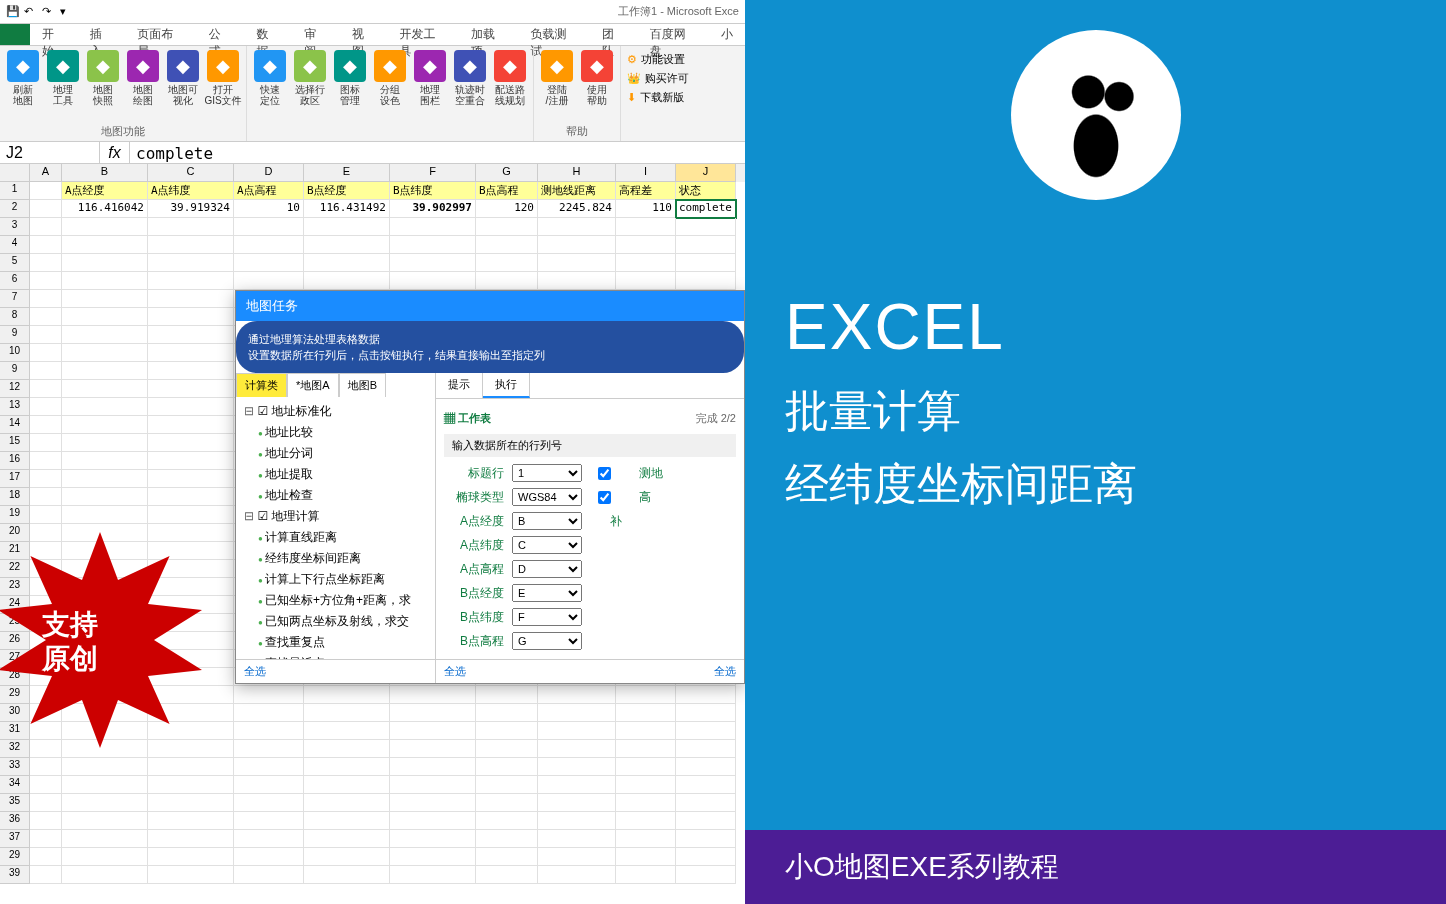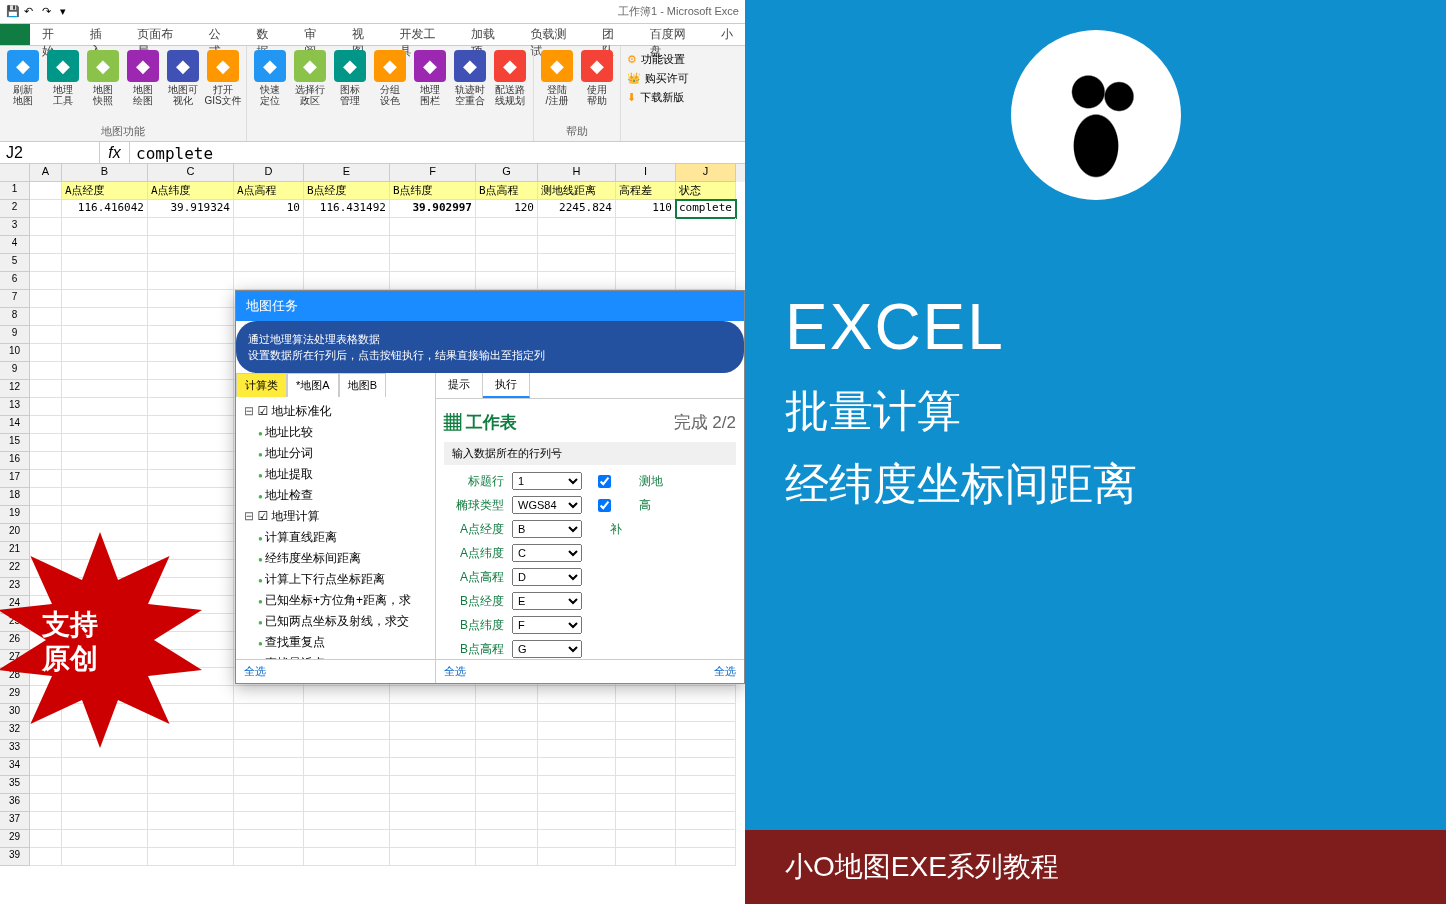--- a/index.html
+++ b/index.html
@@ -59,21 +59,21 @@
 .tree-node.parent { font-weight: normal; padding-left: 4px; }
 .tree-node.parent::before { content: "⊟ "; color: #666; }
 .tree-node.leaf::before { content: "● "; color: #4caf50; font-size: 8px; }
 .tree-footer { border-top: 1px solid #ccc; padding: 4px 8px; font-size: 11px; color: #06c; }
 
 .form-panel { flex: 1; display: flex; flex-direction: column; }
 .form-tabs { display: flex; font-size: 11px; border-bottom: 1px solid #ccc; }
 .form-tab { padding: 4px 12px; border-right: 1px solid #ccc; cursor: pointer; }
 .form-tab.active { background: #fff; border-bottom: 2px solid #1a8cff; }
 .form-body { flex: 1; padding: 8px; overflow-y: auto; }
-.form-header { display: flex; justify-content: space-between; font-size: 17px; padding: 4px 0; text-align: right; }
+.form-header { display: flex; justify-content: space-between; font-size: 11px; padding: 4px 0; text-align: right; }
 .form-header .ws { color: #107c41; font-weight: bold; }
 .form-header .status { color: #666; }
 .form-grp-title { background: #f0f0f0; padding: 4px 8px; font-size: 11px; margin: 4px 0; }
 .form-row { display: flex; align-items: center; gap: 8px; padding: 3px 0; }
 .form-row label { width: 60px; text-align: right; color: #107c41; font-size: 12px; }
 .form-row select { width: 70px; font-size: 11px; padding: 1px; }
 .form-row input[type=checkbox] { margin-left: 8px; }
 .form-footer { border-top: 1px solid #ccc; padding: 4px 8px; font-size: 11px; color: #06c; display: flex; justify-content: space-between; }
 
 
@@ -81,21 +81,21 @@
 .star-badge svg { width: 100%; height: 100%; }
 .star-text { position: absolute; left: 62px; top: 88px; color: #fff; font-size: 28px; font-weight: bold; line-height: 34px; text-align: center; }
 
 
 .right-panel { position: absolute; left: 745px; top: 0; width: 701px; height: 904px; background: #0f8fce; }
 .right-panel .face { width: 170px; height: 170px; background: #fff; border-radius: 50%; margin: 30px auto 0; position: relative; overflow: hidden; }
 .right-panel .face::after { content: ""; position: absolute; inset: 8px; background: radial-gradient(circle at 45% 35%, #000 12%, transparent 13%), radial-gradient(circle at 65% 38%, #000 10%, transparent 11%), radial-gradient(ellipse at 50% 70%, #000 20%, transparent 21%); }
 .right-panel .txt1 { color: #fff; font-size: 64px; margin: 90px 0 0 40px; letter-spacing: 2px; font-weight: normal; }
 .right-panel .txt2 { color: #fff; font-size: 44px; margin: 18px 0 0 40px; }
 .right-panel .txt3 { color: #fff; font-size: 44px; margin: 14px 0 0 40px; }
-.right-panel .footer { position: absolute; bottom: 0; left: 0; right: 0; background: #7f1d1d; color: #fff; padding: 18px 40px; font-size: 28px; }
+.right-panel .footer { position: absolute; bottom: 0; left: 0; right: 0; background: #4c1d95; color: #fff; padding: 18px 40px; font-size: 28px; }
 </style>
 </head>
 <body>
 
 <div class="excel">
   <div class="titlebar">
     <div class="tb-icons">
       <span class="tb-icon">💾</span>
       <span class="tb-icon">↶</span>
       <span class="tb-icon">↷</span>
@@ -599,20 +599,33 @@
           <div class="cell" style="width: 70px;"></div>
           <div class="cell" style="width: 86px;"></div>
           <div class="cell" style="width: 86px;"></div>
           <div class="cell" style="width: 62px;"></div>
           <div class="cell" style="width: 78px;"></div>
           <div class="cell" style="width: 60px;"></div>
           <div class="cell" style="width: 60px;"></div>
         </div>
         <div class="datarow">
           <div class="rh">30</div>
+          <div class="cell" style="width: 32px;"></div>
+          <div class="cell" style="width: 86px;"></div>
+          <div class="cell" style="width: 86px;"></div>
+          <div class="cell" style="width: 70px;"></div>
+          <div class="cell" style="width: 86px;"></div>
+          <div class="cell" style="width: 86px;"></div>
+          <div class="cell" style="width: 62px;"></div>
+          <div class="cell" style="width: 78px;"></div>
+          <div class="cell" style="width: 60px;"></div>
+          <div class="cell" style="width: 60px;"></div>
+        </div>
+        <div class="datarow">
+          <div class="rh">31</div>
           <div class="cell" style="width: 32px;"></div>
           <div class="cell" style="width: 86px;"></div>
           <div class="cell" style="width: 86px;"></div>
           <div class="cell" style="width: 70px;"></div>
           <div class="cell" style="width: 86px;"></div>
           <div class="cell" style="width: 86px;"></div>
           <div class="cell" style="width: 62px;"></div>
           <div class="cell" style="width: 78px;"></div>
           <div class="cell" style="width: 60px;"></div>
           <div class="cell" style="width: 60px;"></div>

